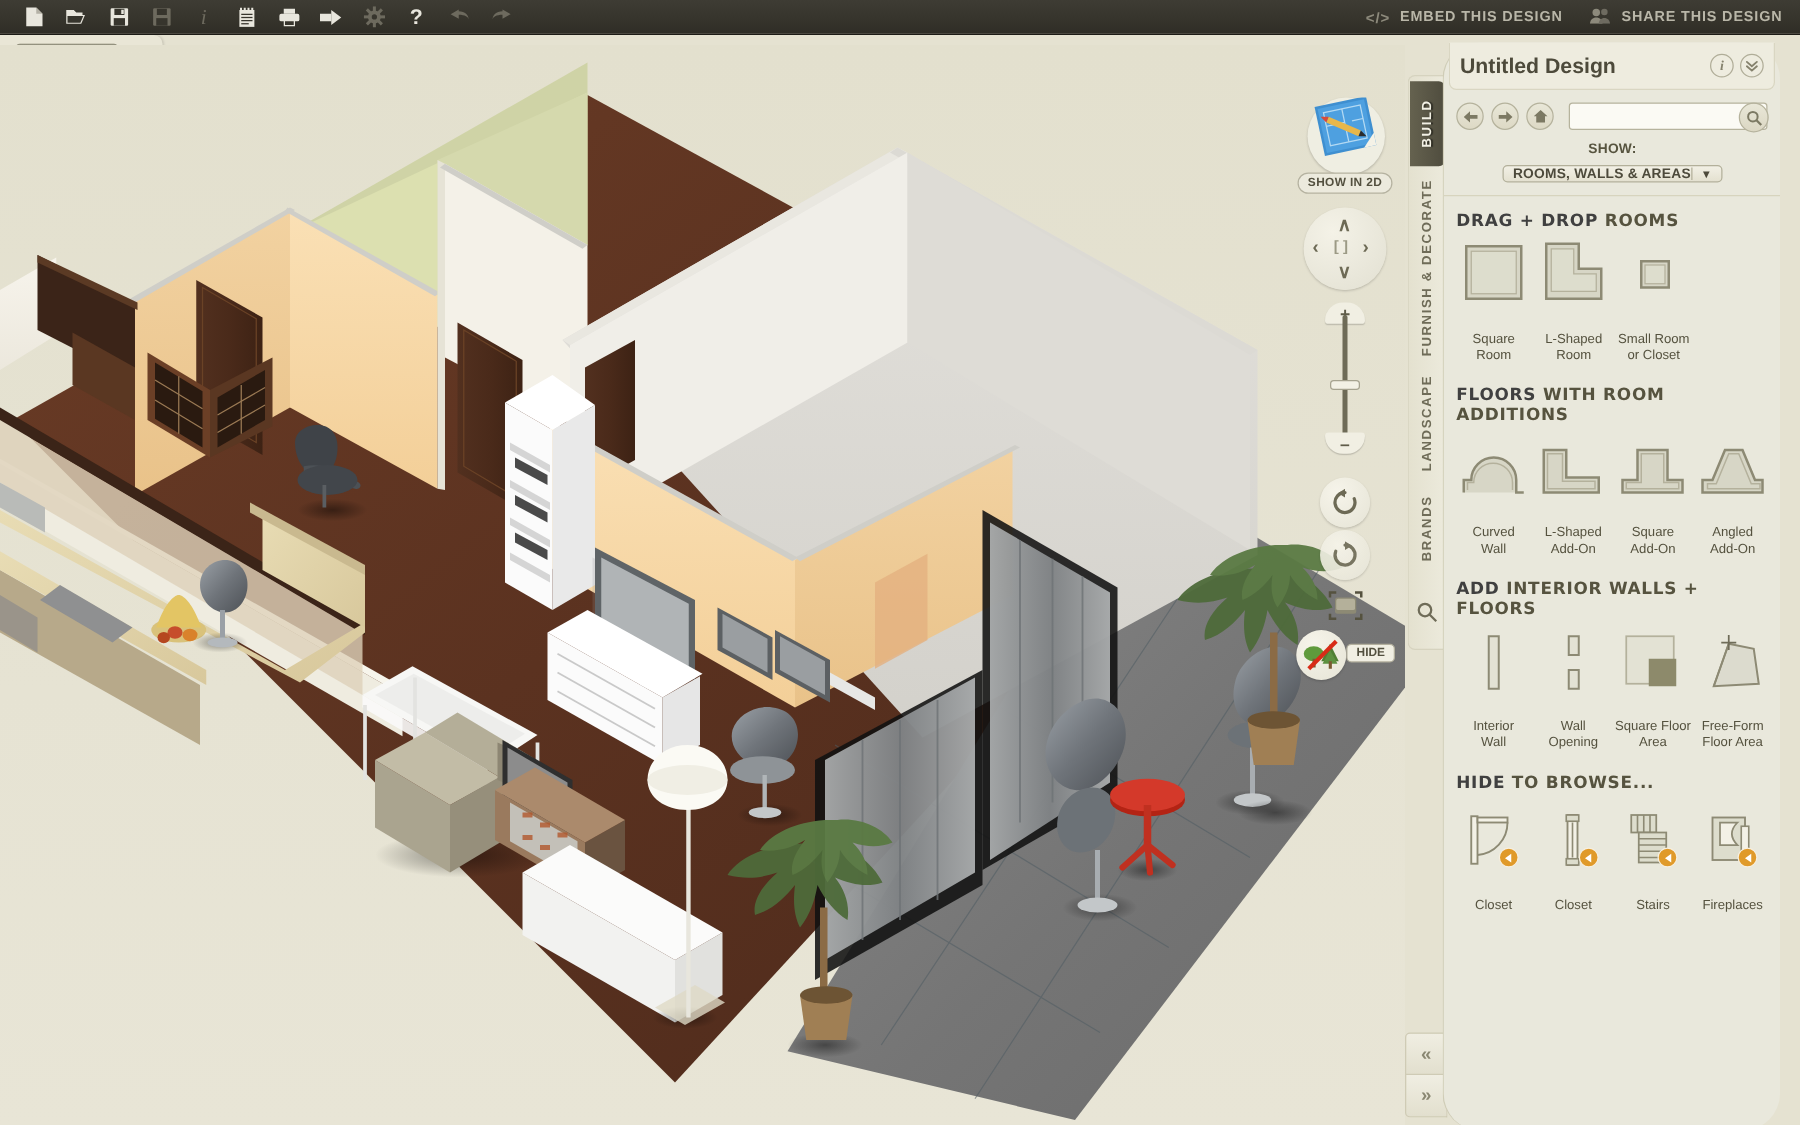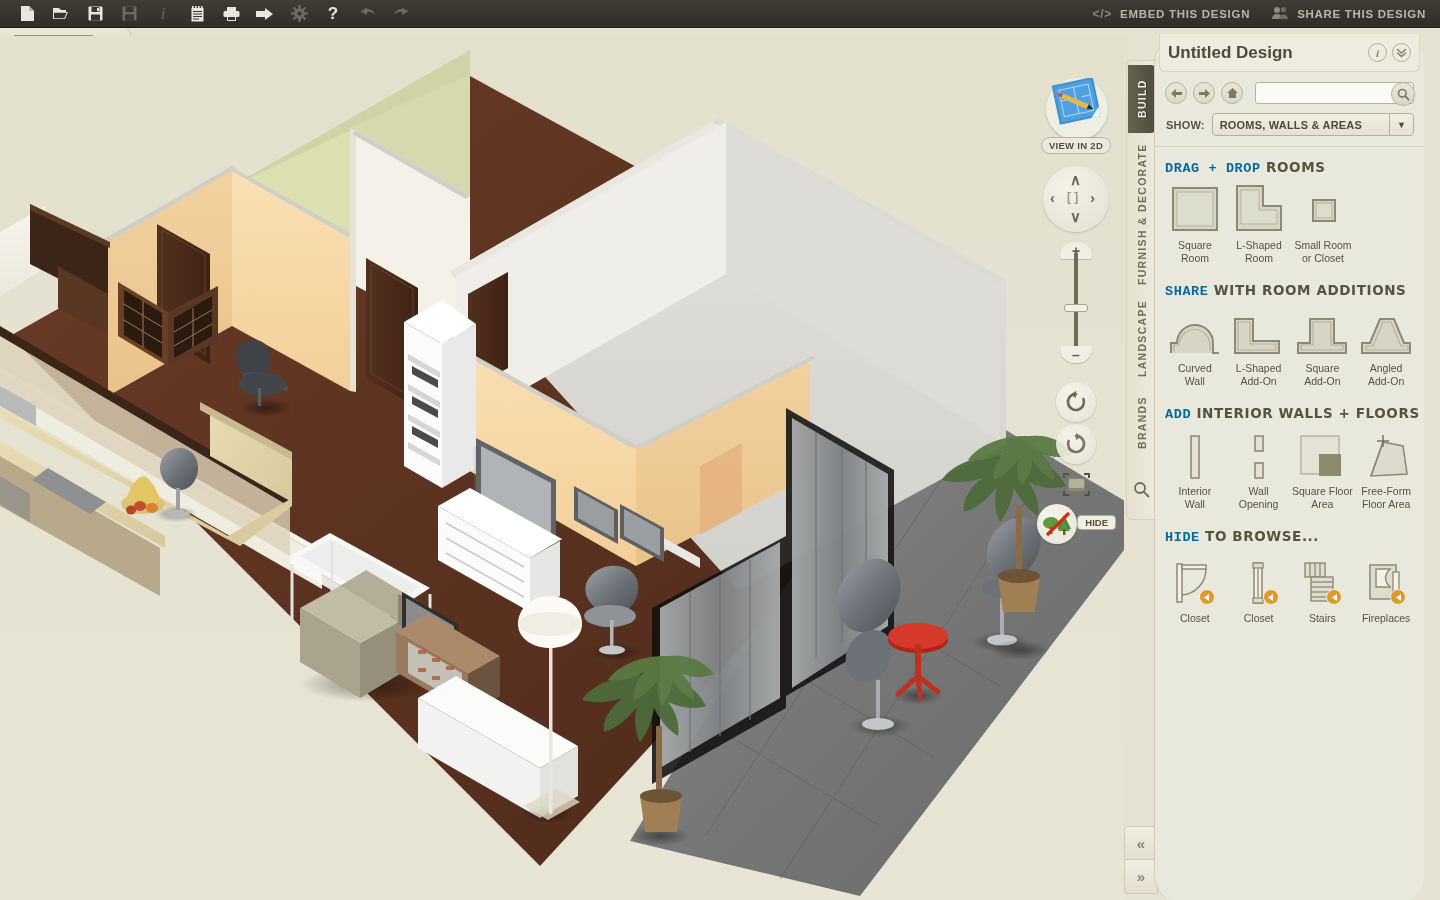--- a/index.html
+++ b/index.html
@@ -182,42 +182,42 @@
   #searchbox input{
     width:100%;height:100%;border:none;background:transparent;outline:none;
     font-size:11px;color:#4d4a3b; padding:0 26px 0 6px;
     font-family:"Liberation Sans",sans-serif;
   }
   #searchbtn{
     position:absolute; right:-2px; top:-1px; width:24px;height:24px;border-radius:50%;
     background:linear-gradient(180deg,#e9e7d8,#dbd7c3); border:1.5px solid #b5b29c;
     display:flex;align-items:center;justify-content:center; color:#7c7963; cursor:pointer;
   }
-  #showrow{ display:flex;align-items:center; gap:7px; padding:9px 10px 10px 11px;}
+  #showrow{ display:flex;align-items:center; gap:7px; padding:9px 10px 10px 11px;flex-direction:column;}
   #showlbl{ font-size:11px;font-weight:bold;color:#57543f; letter-spacing:.2px;}
   #showsel{
     flex:1; height:23px; background:linear-gradient(180deg,#f2f0e5,#e4e1d0);
     border:1px solid #b3b09a; border-radius:4px;
     display:flex;align-items:center; cursor:pointer;
   }
   #showval{ font-size:11px;font-weight:bold;color:#4d4a3b; padding-left:7px; letter-spacing:.2px;}
   #showcaret{
     margin-left:auto; width:24px;height:100%; border-left:1px solid #b3b09a;
     display:flex;align-items:center;justify-content:center; color:#4d4a3b; font-size:9px;
   }
   #panelbody{ border-top:1px solid #d7d4be; padding:0 0 0 0; }
   .sect{ padding:12px 0 6px 0; }
   .secthead{ font-size:13.5px; font-weight:bold; letter-spacing:.6px;
              padding-left:10px; color:#56533f; font-family:"DejaVu Sans", sans-serif;}
-  .secthead .hl{ color:#0369a1;font-family:Liberation Mono, monospace; }
+  .secthead .hl{ color:#404040; }
   .items{ display:flex; padding:8px 6px 0 8px; }
   .item{ width:64px; display:flex;flex-direction:column;align-items:center; cursor:pointer;}
   .item .thumb{ height:50px; display:flex;align-items:flex-end;justify-content:center;}
   .item .cap{
-    margin-top:5px; font-size:10.5px; color:#55523f; text-align:center; line-height:12.5px;
+    margin-top:22px; font-size:10.5px; color:#55523f; text-align:center; line-height:12.5px;
   }
   .browse .item .thumb{ height:54px; position:relative;}
   .badge{
     position:absolute; right:4px; bottom:2px; width:16px;height:16px;border-radius:50%;
     background:#e09a2a; border:1.5px solid #f6efe0;
     display:flex;align-items:center;justify-content:center;
     color:#fff; font-size:9px;
   }
 </style>
 </head>
@@ -654,21 +654,21 @@
             </g>
             <polygon points="41,43 51,43 51,33" fill="#f4f2e7"></polygon>
             <g transform="rotate(35 29 24)">
               <rect x="14" y="21" width="28" height="5" fill="#e8b74a"></rect>
               <polygon points="14,21 8,23.5 14,26" fill="#d94b3a"></polygon>
               <polygon points="42,21 48,23.5 42,26" fill="#2b2b2b"></polygon>
             </g>
           </g>
         </svg>
       </div>
-      <div id="lbl2d">VIEW IN 2D</div>
+      <div id="lbl2d">SHOW IN 2D</div>
     </div>
 
     <div id="pad" class="rounddisc">
       <span class="arrow a-up">∧</span>
       <span class="arrow a-dn">∨</span>
       <span class="arrow a-lf">‹</span>
       <span class="arrow a-rt">›</span>
       <span class="arrow a-ct">[ ]</span>
     </div>
 
@@ -820,21 +820,21 @@
                 <rect x="18" y="19" width="16" height="15" fill="#ddddcd" stroke="#b4b19c" stroke-width="1"></rect>
               </svg>
           </div>
           <div class="cap">Small Room<br>or Closet</div>
         </div>
       </div>
     </div>
 
     <div class="sect">
       <div class="secthead">
-        <span class="hl">SHARE</span><span> WITH ROOM ADDITIONS</span>
+        <span class="hl">FLOORS</span><span> WITH ROOM ADDITIONS</span>
       </div>
       <div class="items">
         <div class="item">
           <div class="thumb">
             <svg width="54" height="44" viewBox="0 0 54 44">
                 <path d="M3 40V30h6a18 18 0 0 1 36 0v10h6" fill="#d7d6c6" stroke="#8d8a74" stroke-width="2"></path>
                 <path d="M6 38v-6h5a15 15 0 0 1 31 0v6" fill="none" stroke="#b4b19c" stroke-width="1.2"></path>
               </svg>
           </div>
           <div class="cap">Curved<br>Wall</div>

